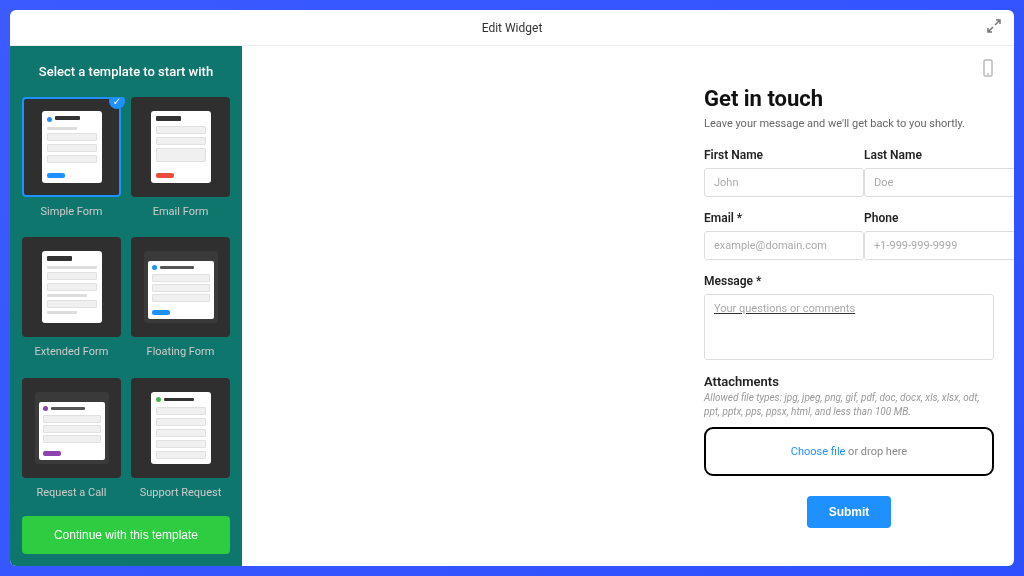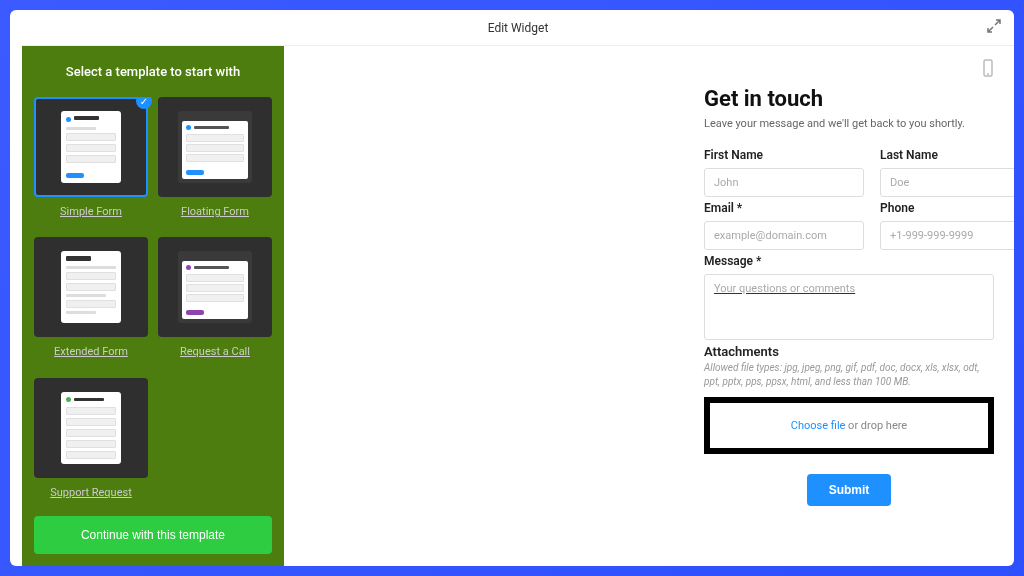--- a/index.html
+++ b/index.html
@@ -12,21 +12,20 @@
   padding: 10px;
 }
 .window {
   background: #fff;
   border-radius: 6px;
   width: 100%;
   height: 100%;
   display: flex;
   flex-direction: column;
   overflow: hidden;
-  padding-left: 12px;
 }
 .titlebar {
   height: 36px;
   border-bottom: 1px solid #eee;
   display: flex;
   align-items: center;
   justify-content: center;
   position: relative;
   font-size: 12px;
   color: #333;
@@ -38,22 +37,22 @@
   width: 16px;
   height: 16px;
   cursor: pointer;
 }
 .content {
   flex: 1;
   display: flex;
   overflow: hidden;
 }
 .sidebar {
-  width: 262px;
-  background: #4d7c0f;
+  width: 232px;
+  background: #0f766e;
   color: #fff;
   display: flex;
   flex-direction: column;
   padding: 18px 12px 12px 12px;
 }
 .sidebar-title {
   text-align: center;
   font-size: 13px;
   font-weight: 500;
   margin-bottom: 18px;
@@ -97,21 +96,20 @@
   align-items: center;
   justify-content: center;
   color: #fff;
   font-size: 10px;
 }
 .template-label {
   font-size: 11px;
   color: #ccc;
   margin-top: 8px;
   text-align: center;
-  text-decoration: underline;
 }
 .mock {
   width: 60px;
   height: 72px;
   background: #fff;
   border-radius: 3px;
   padding: 5px;
   display: flex;
   flex-direction: column;
   gap: 3px;
@@ -168,39 +166,39 @@
   width: 20px;
   height: 20px;
   color: #bbb;
   cursor: pointer;
 }
 .form-preview {
   width: 290px;
 }
 .form-title { font-size: 22px; font-weight: 700; color: #111; margin-bottom: 6px; }
 .form-sub { font-size: 11px; color: #666; margin-bottom: 18px; }
-.row { display: flex; gap: 16px; margin-bottom: 4px; }
+.row { display: flex; margin-bottom: 14px; }
 .field { flex: 1; display: flex; flex-direction: column; }
 .field.full { width: 100%; }
 .flabel { font-size: 12px; font-weight: 600; color: #222; margin-bottom: 6px; }
 .finput, .ftextarea {
   border: 1px solid #ddd;
   border-radius: 3px;
   padding: 7px 9px;
   font-size: 11px;
   color: #333;
   font-family: inherit;
 }
 .finput::placeholder, .ftextarea::placeholder { color: #aaa; }
 .ftextarea { height: 66px; resize: none; text-decoration: underline; }
 .attach-title { font-size: 13px; font-weight: 600; color: #222; }
 .attach-sub { font-size: 10px; color: #999; margin: 2px 0 8px 0; line-height: 1.4; font-style: italic; }
 .dropzone {
-  border: 6px solid #000000;
-  border-radius: 0;
+  border: 2px solid #000000;
+  border-radius: 9px;
   padding: 16px;
   text-align: center;
   font-size: 11px;
   color: #888;
   margin-bottom: 20px;
 }
 .dropzone a { color: #1e90ff; text-decoration: none; cursor: pointer; }
 .submit {
   display: block;
   margin: 0 auto;
@@ -242,52 +240,64 @@
               <div class="mock-line short"></div>
               <div class="mock-box"></div>
               <div class="mock-box"></div>
               <div class="mock-box"></div>
               <div class="mock-btn"></div>
             </div>
           </div>
           <div class="template-label">Simple Form</div>
         </div>
 
+        <div class="template-item">
+          <div class="template-thumb">
+            <div class="mock">
+              <div class="mock-title"></div>
+              <div class="mock-box"></div>
+              <div class="mock-box"></div>
+              <div class="mock-box" style="height:14px"></div>
+              <div class="mock-btn red"></div>
+            </div>
+          </div>
+          <div class="template-label">Email Form</div>
+        </div>
+
+        <div class="template-item">
+          <div class="template-thumb">
+            <div class="mock">
+              <div class="mock-title"></div>
+              <div class="mock-line"></div>
+              <div class="mock-box"></div>
+              <div class="mock-box"></div>
+              <div class="mock-line med"></div>
+              <div class="mock-box"></div>
+              <div class="mock-line short"></div>
+            </div>
+          </div>
+          <div class="template-label">Extended Form</div>
+        </div>
 
         <div class="template-item">
           <div class="template-thumb">
             <div class="mock wide">
               <div class="inner">
                 <div class="mock-head">
                     <span class="mock-dot"></span>
                     <span class="mock-line short" style="background:#555"></span>
                   </div>
                 <div class="mock-box"></div>
                 <div class="mock-box"></div>
                 <div class="mock-box"></div>
                 <div class="mock-btn"></div>
               </div>
             </div>
           </div>
           <div class="template-label">Floating Form</div>
-        </div>
-
-        <div class="template-item">
-          <div class="template-thumb">
-            <div class="mock">
-              <div class="mock-title"></div>
-              <div class="mock-line"></div>
-              <div class="mock-box"></div>
-              <div class="mock-box"></div>
-              <div class="mock-line med"></div>
-              <div class="mock-box"></div>
-              <div class="mock-line short"></div>
-            </div>
-          </div>
-          <div class="template-label">Extended Form</div>
         </div>
 
         <div class="template-item">
           <div class="template-thumb">
             <div class="mock wide">
               <div class="inner">
                 <div class="mock-head">
                     <span class="mock-dot" style="background:#8e44ad"></span>
                     <span class="mock-line short" style="background:#555"></span>
                   </div>

